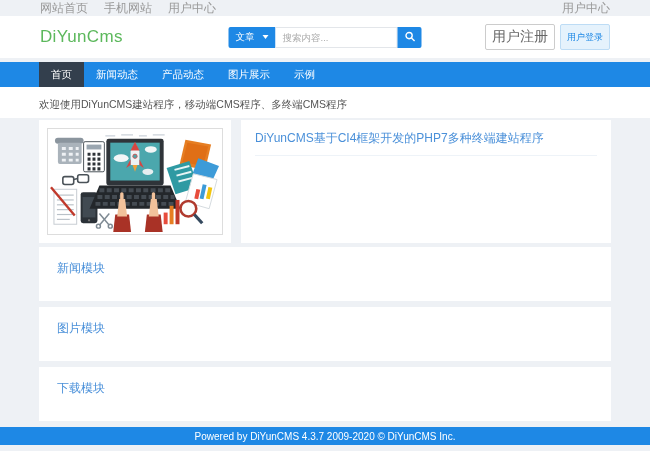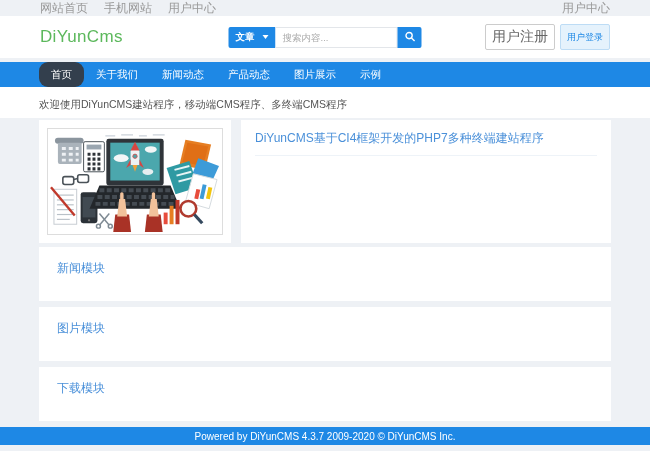--- a/index.html
+++ b/index.html
@@ -15,34 +15,34 @@
   
   .topbar { height:16px; display:flex; align-items:center; justify-content:space-between; padding:0 40px; }
   .topbar .links { display:flex; gap:16px; }
   .toplink { font-size:12px; color:#999; cursor:pointer; }
 
   
   .header { background:#fff; height:42px; display:flex; align-items:center; padding:12px 40px; position:relative; }
   .logo { font-size:17px; color:var(--logo,#5cb85c); letter-spacing:.3px; cursor:pointer; }
   .searchbar { position:absolute; left:50%; transform:translateX(-50%); display:flex; height:21px; }
   .cat-btn { background:var(--primary,#1e88e5); color:#fff; font-size:9.5px; border:none;
-             border-radius:2px 0 0 2px; padding:0 7px; display:flex; align-items:center; gap:8px; cursor:pointer;font-weight:bold; }
+             border-radius:2px 0 0 2px; padding:0 7px; display:flex; align-items:center; gap:8px; cursor:pointer; }
   .caret { width:0; height:0; border-left:3px solid transparent; border-right:3px solid transparent; border-top:4px solid #fff; }
   .search-input { width:122px; border:1px solid #e3e6ea; border-left:none; font-size:9.5px; padding:0 7px; color:#333; outline:none; }
   .search-input::placeholder { color:#aaa; }
   .search-btn { background:var(--primary,#1e88e5); border:none; width:24px; border-radius:0 2px 2px 0;
                 display:flex; align-items:center; justify-content:center; cursor:pointer; }
   .hdr-btns { margin-left:auto; display:flex; gap:5px; }
   .btn-register { font-size:14px; color:#666; background:#fff; border:1px solid #ccc; border-radius:2px; padding:3px 6px; cursor:pointer; }
   .btn-login { font-size:9px; color:var(--primary,#1e88e5); background:var(--loginBg,#e5f2fc); border:1px solid #bddcf5; border-radius:2px; padding:3px 6px; cursor:pointer; }
 
   
   .nav { background:var(--primary,#1e88e5); height:25px; margin-top:4px; }
   .nav .container { display:flex; height:25px; }
-  .nav-item { color:#fff; font-size:10.5px; line-height:25px; padding:0 12px; cursor:pointer;border-radius:9px; }
+  .nav-item { color:#fff; font-size:10.5px; line-height:25px; padding:0 12px; cursor:pointer; }
   .nav-item.active { background:var(--navActive,#333f4d); }
 
   
   .welcome { background:#fff; height:31px; display:flex; align-items:center; }
   .welcome-text { font-size:10.5px; color:#555; }
 
   
   .main { margin-top:2px; }
   .hero { display:flex; gap:10px; height:123px; margin-bottom:4px;justify-content:space-between; }
   .hero-img-card { background:#fff; width:192px; padding:8px; flex-shrink:0; }
@@ -92,21 +92,20 @@
 
   <div class="hdr-btns">
     <button class="btn-register">用户注册</button>
     <button class="btn-login">用户登录</button>
   </div>
 </div>
 
 <div class="nav">
   <div class="container">
     <span class="nav-item active">首页</span>
-    <span class="nav-item">关于我们</span>
     <span class="nav-item">新闻动态</span>
     <span class="nav-item">产品动态</span>
     <span class="nav-item">图片展示</span>
     <span class="nav-item">示例</span>
   </div>
 </div>
 
 <div class="welcome">
   <div class="container">
     <span class="welcome-text">欢迎使用DiYunCMS建站程序，移动端CMS程序、多终端CMS程序</span>

